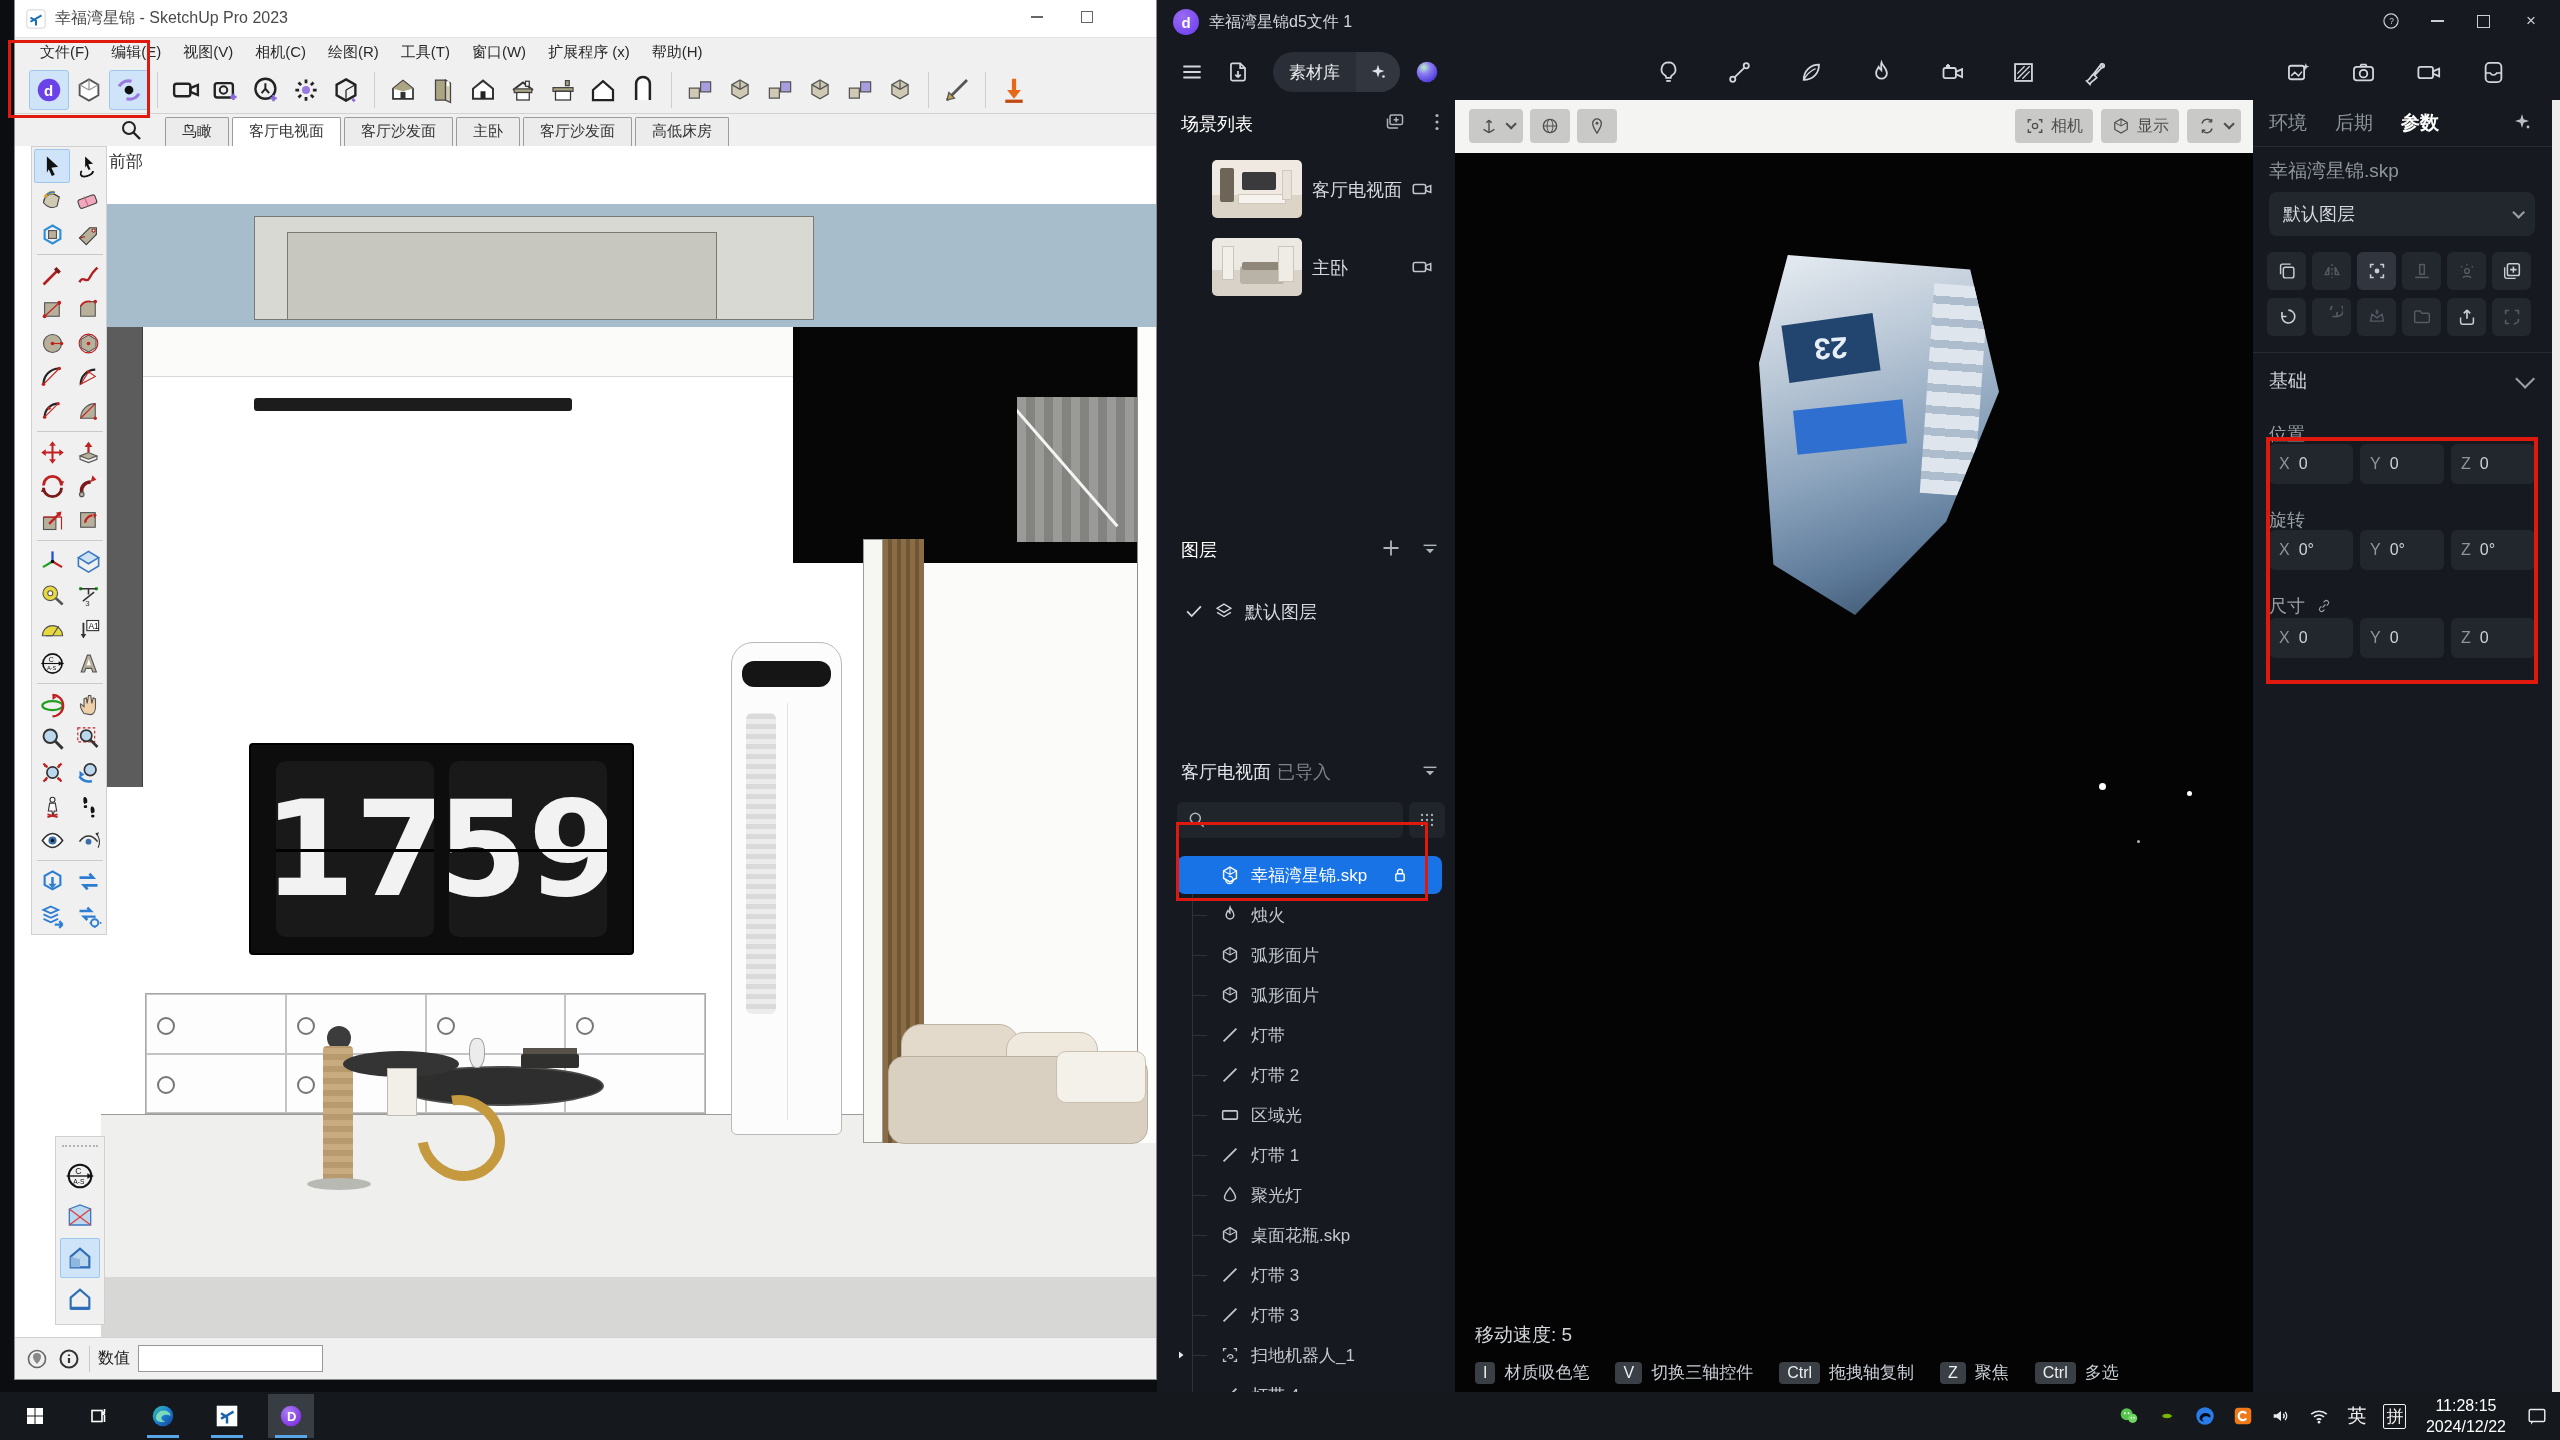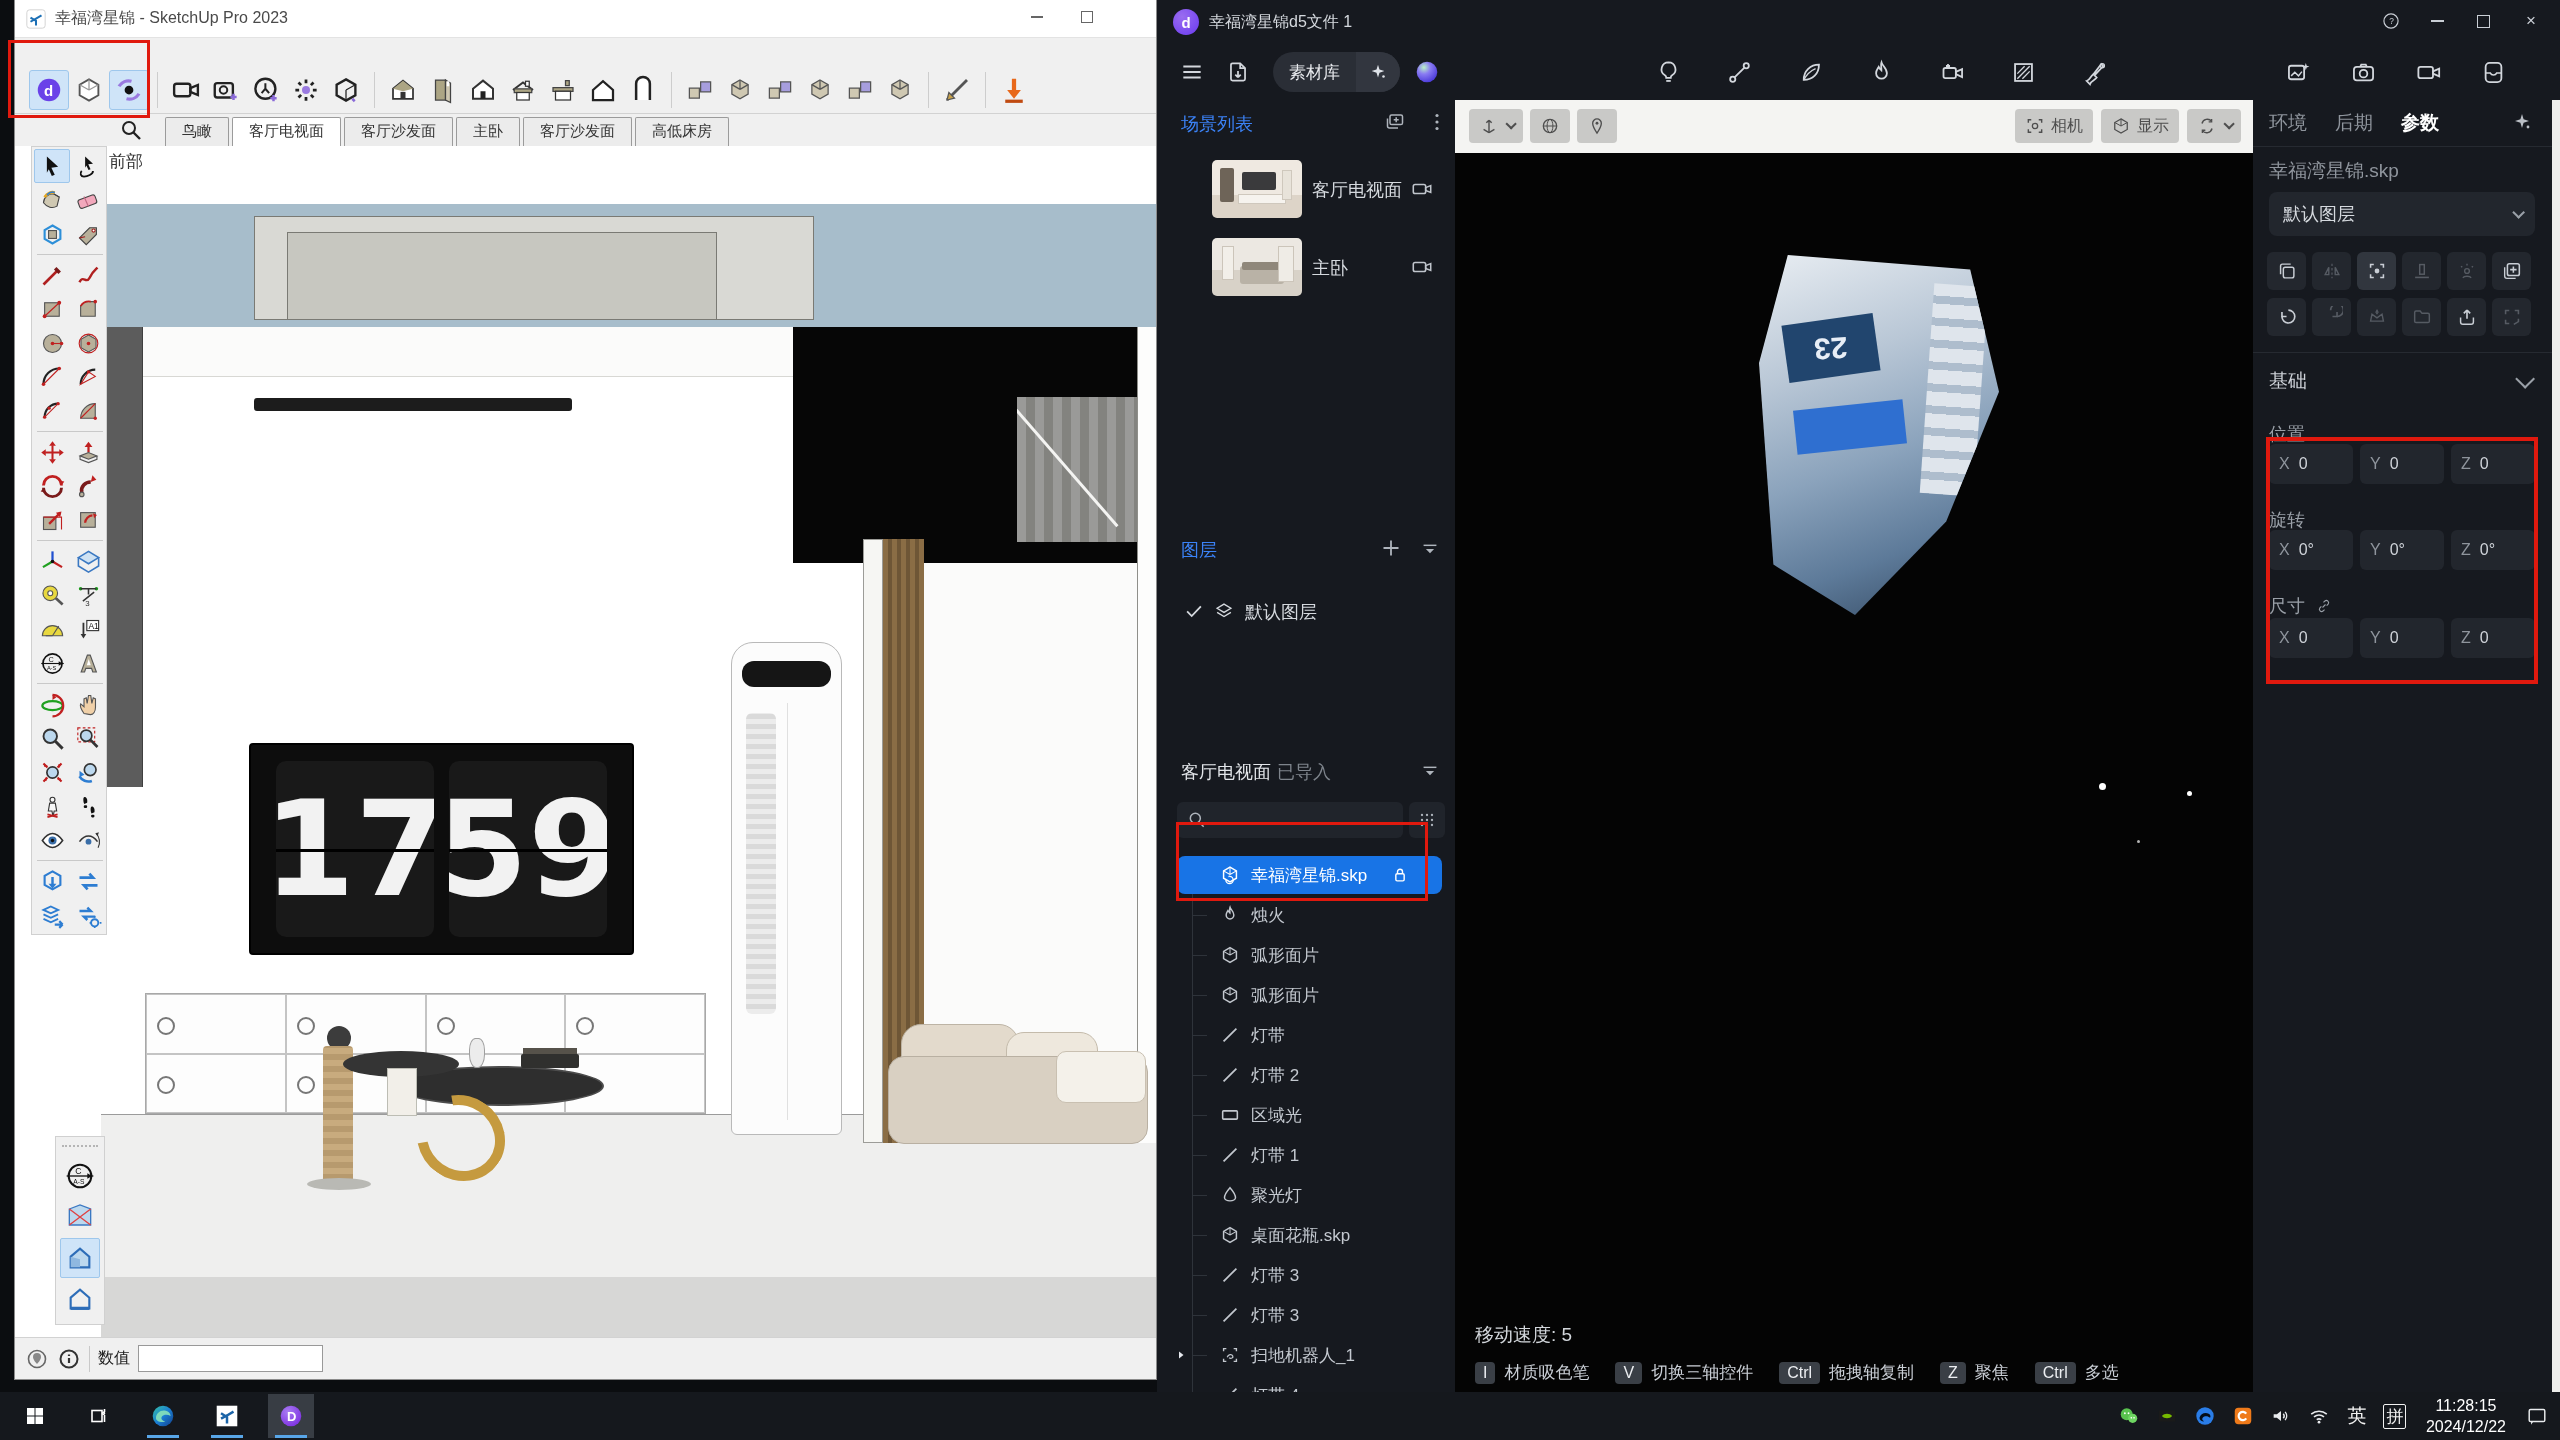--- a/index.html
+++ b/index.html
@@ -98,21 +98,21 @@
 .d5t svg{width:26px;height:26px}
 .pill{height:40px;background:#2a2e36;border-radius:20px;display:flex;align-items:center;margin:0 8px;overflow:hidden}
 .pill .lab{padding:0 16px;font-size:17px;color:#e8eaee;height:100%;display:flex;align-items:center}
 .pill .sp{width:44px;height:100%;background:#32363f;display:flex;align-items:center;justify-content:center;color:#dfe3e9}
 .pill .sp svg{width:22px;height:22px}
 .d5-center{position:absolute;left:498px;top:44px;height:56px;display:flex;align-items:center;gap:44px;color:#d3d7dd}
 .d5-right-tools{position:absolute;left:1128px;top:44px;height:56px;display:flex;align-items:center;gap:38px;color:#d3d7dd}
 .d5ci svg{width:27px;height:27px}
 
 .d5-left{position:absolute;left:0;top:100px;width:298px;bottom:0;background:#16191f;overflow:hidden}
-.sec-h{font-size:18px;color:#3b82f6}
+.sec-h{font-size:18px;color:#ffffff}
 .d5-left .hicon{position:absolute;color:#aeb4bc}
 .thumb{position:absolute;left:55px;width:90px;height:58px;border-radius:5px;overflow:hidden}
 .scene-lab{position:absolute;left:155px;font-size:18px;color:#d5d9de}
 .scam{position:absolute;left:252px;width:26px;height:22px;color:#c0c5cc}
 .res-row{position:relative;height:40px;display:flex;align-items:center}
 .res-row .rl{position:absolute;left:35px;width:15px;height:1px;background:#2e333a}
 .res-row .ric{position:absolute;left:62px;width:22px;height:22px;color:#c3c8cf}
 .res-row .rlab{position:absolute;left:94px;font-size:17px;color:#c3c8cf;white-space:nowrap}
 .res-row.sel .pillbg{position:absolute;left:20px;right:13px;top:1px;bottom:1px;background:#1874e6;border-radius:8px}
 .res-row.sel .ric,.res-row.sel .rlab{color:#fff;z-index:2}
@@ -187,20 +187,31 @@
           </svg>
         </span>
       <span class="t">幸福湾星锦 - SketchUp Pro 2023</span>
       <span class="su-winbtn" style="right:96px">
           <span style="width:12px;height:2px;background:#666"></span>
         </span>
       <span class="su-winbtn" style="right:46px">
           <span style="width:12px;height:12px;border:1.5px solid #666"></span>
         </span>
     </div>
+    <div class="su-menu" id="su-menu">
+        <span>文件(F)</span>
+        <span>编辑(E)</span>
+        <span>视图(V)</span>
+        <span>相机(C)</span>
+        <span>绘图(R)</span>
+        <span>工具(T)</span>
+        <span>窗口(W)</span>
+        <span>扩展程序 (x)</span>
+        <span>帮助(H)</span>
+      </div>
     <div class="su-toolbar" id="su-toolbar">
         <span class="su-tbgroup">
           <span class="su-tb act">
             <span class="ic">
               <svg viewBox="0 0 24 24">
                 <circle cx="12" cy="12" r="9" fill="#6a42e8"></circle>
                 <text x="8" y="16.5" font-size="12" font-weight="bold" fill="#fff">d</text>
               </svg>
             </span>
           </span>

